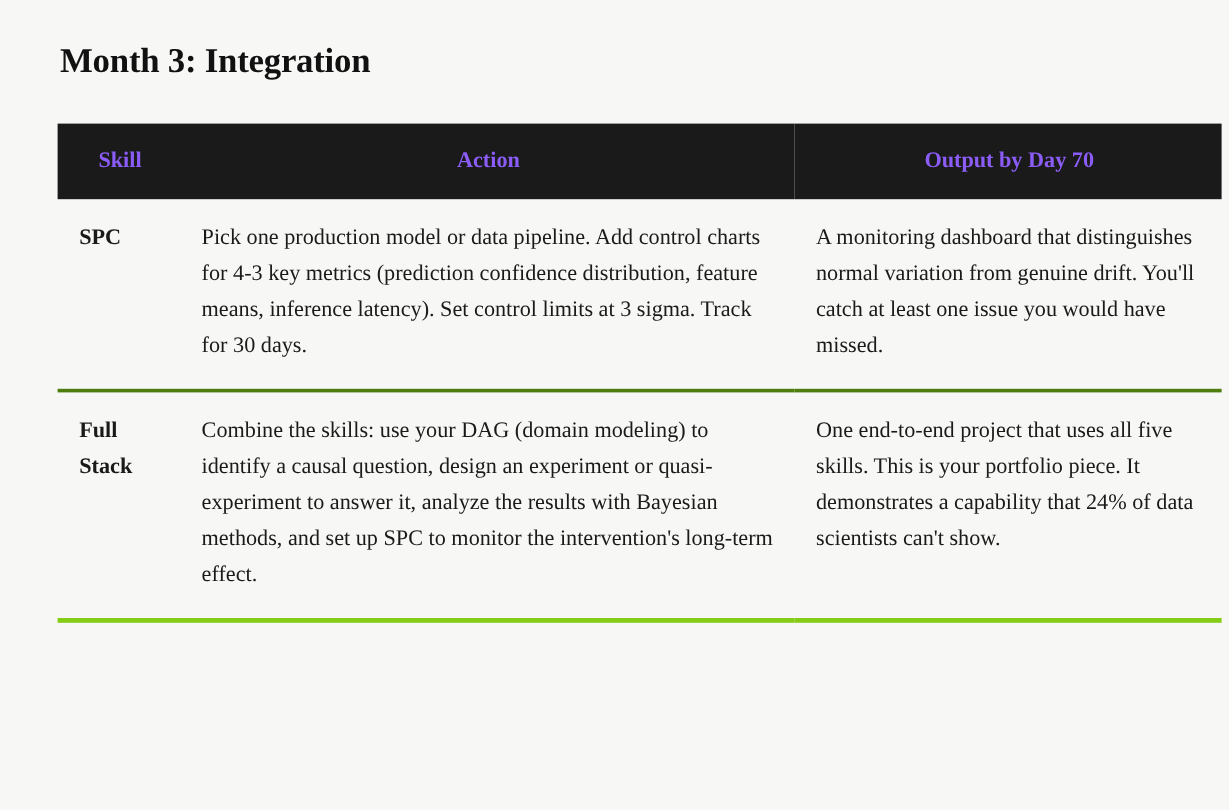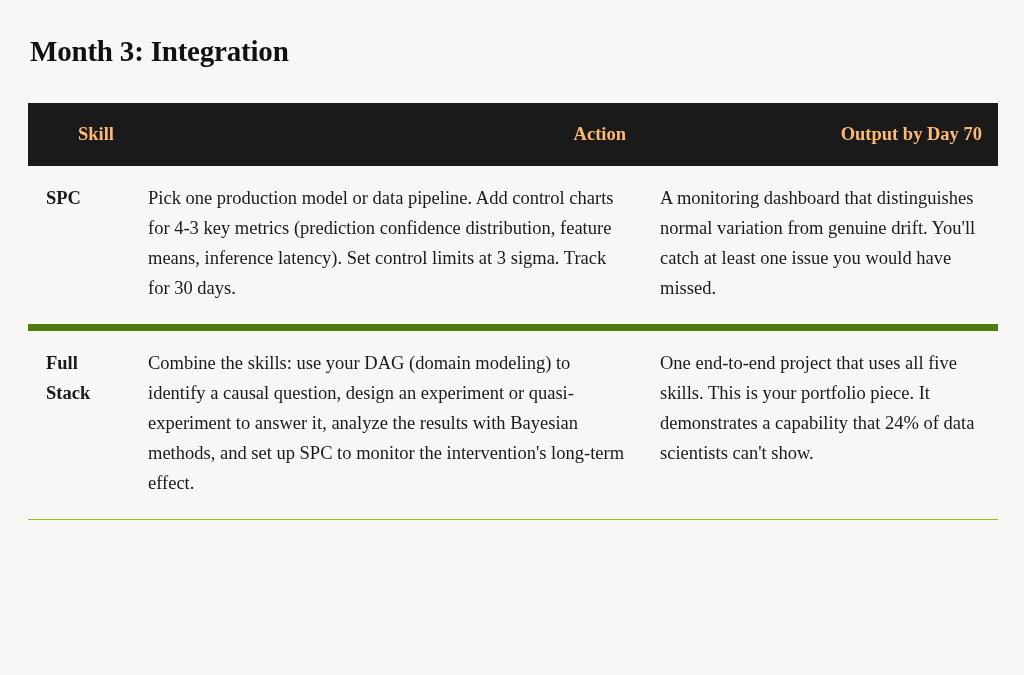--- a/index.html
+++ b/index.html
@@ -12,61 +12,62 @@
     background: #f7f7f5;
     font-family: "Liberation Serif", serif;
     color: #111111;
     overflow: hidden;
   }
   .page {
     width: 919px;
     height: 675px;
     box-sizing: border-box;
     padding: 34px 26px 0 28px;
+    margin-left: 20px;
   }
   .page-title {
     font-family: "Liberation Serif", serif;
     font-weight: bold;
     font-size: 29px;
     line-height: 1.2;
     letter-spacing: -0.2px;
     color: #111111;
     margin: 0 0 34px 2px;
   }
   table.skills-table {
     width: 970px;
     border-collapse: collapse;
     table-layout: fixed;
   }
   table.skills-table thead tr {
     background: #1a1a1a;
   }
   table.skills-table thead th {
-    color: #fdba74;
+    color: #8b5cf6;
     font-family: "Liberation Serif", serif;
     font-weight: bold;
     font-size: 18.5px;
-    text-align: right;
+    text-align: center;
     padding: 20px 16px 20px 18px;
     line-height: 1.25;
   }
   col.col-skill { width: 102px; }
   col.col-action { width: 512px; }
   col.col-output { width: 356px; }
 
   table.skills-table tbody td {
     vertical-align: top;
     padding: 18px 16px 20px 18px;
     font-size: 18.5px;
     line-height: 1.62;
     color: #1a1a1a;
-    border-bottom: 7px solid #4d7c0f;
+    border-bottom: 3px solid #4d7c0f;
   }
   table.skills-table tbody tr:last-child td {
-    border-bottom: 1px solid #84cc16;
+    border-bottom: 4px solid #84cc16;
   }
   td.skill-cell {
     font-weight: bold;
     padding-right: 6px;
   }
   td.action-cell {
     padding-right: 32px;
   }
   td.output-cell {
     padding-right: 10px;

